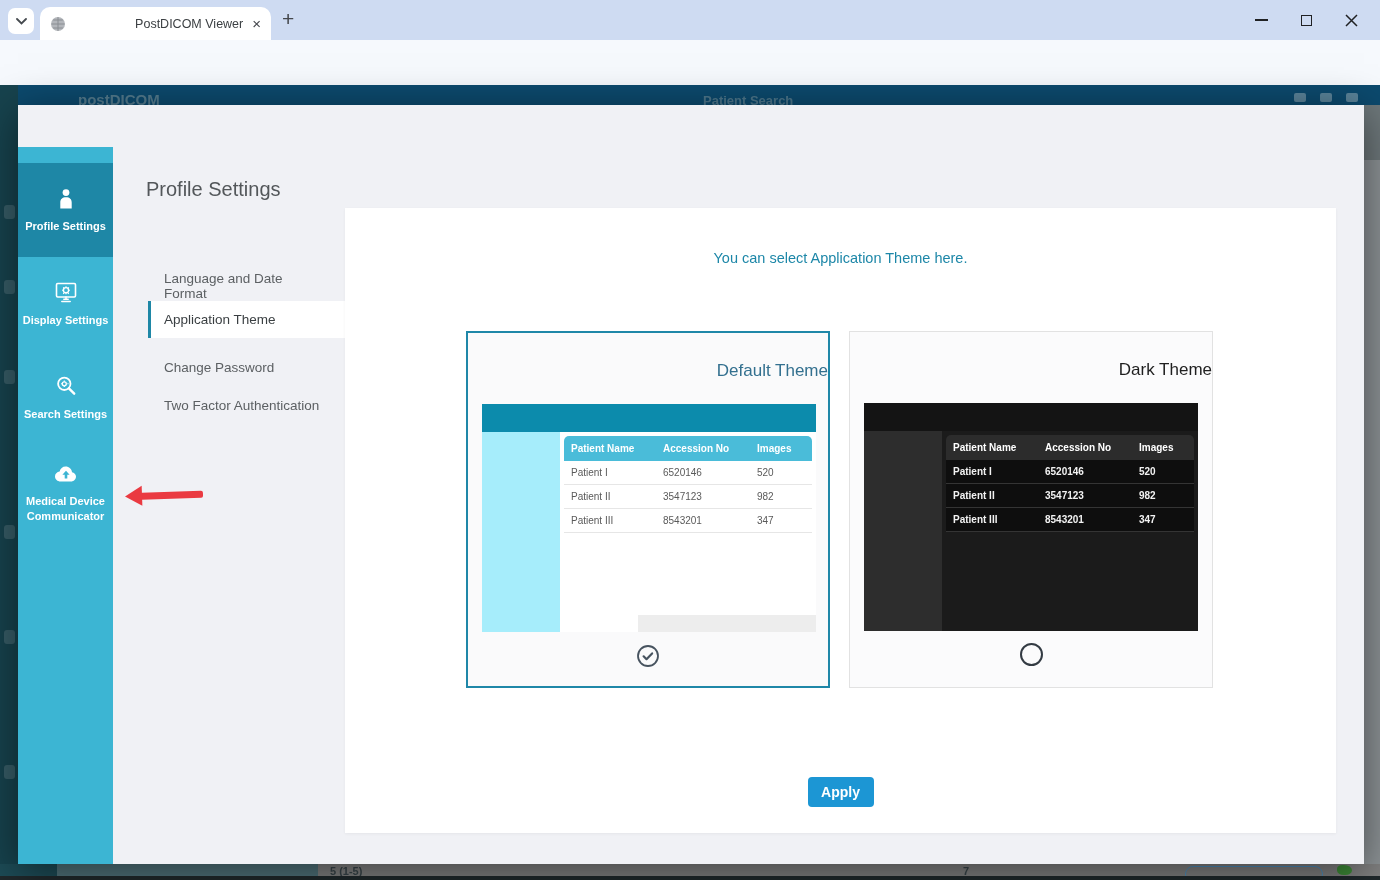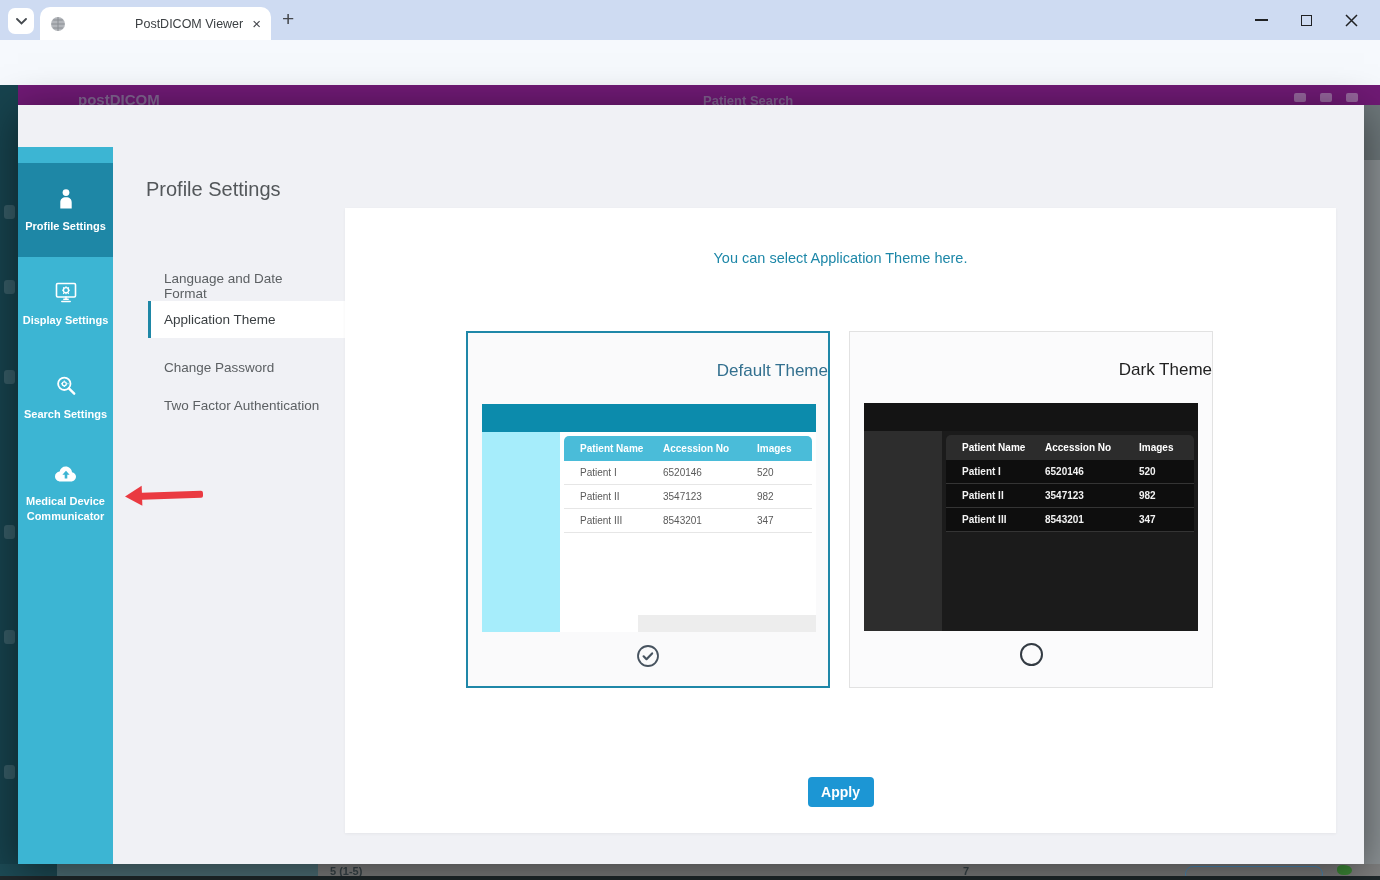--- a/index.html
+++ b/index.html
@@ -26,21 +26,21 @@
   .url{font-size:13.5px;color:#202124;margin-left:10px;flex:1;}
   .omni-right{display:flex;align-items:center;gap:17px;margin-right:2px;}
   .star{font-size:17px;color:#5f6368;line-height:1;}
   .tb-right{position:absolute;right:14px;top:47px;display:flex;align-items:center;gap:15px;}
   .sep{width:1px;height:20px;background:#c8ccd4;}
   .avatar{width:26px;height:26px;border-radius:50%;background:#cfe0fb;display:flex;align-items:center;justify-content:center;}
   .kebab{display:flex;flex-direction:column;gap:2.6px;padding:0 4px;}
   .kebab i{width:3px;height:3px;border-radius:50%;background:#5f6368;}
 
   
-  .appbar{position:absolute;left:0;top:85px;width:100%;height:20px;background:#701a75;overflow:hidden;}
+  .appbar{position:absolute;left:0;top:85px;width:100%;height:20px;background:#0c4a6e;overflow:hidden;}
   .appbar .dim-logo{position:absolute;left:78px;top:6px;font-size:15px;font-weight:bold;color:#8ea3a8;opacity:.55;}
   .appbar .dim-title{position:absolute;left:703px;top:8px;font-size:13px;font-weight:bold;color:#8ea3a8;opacity:.5;}
   .appbar .dim-icons{position:absolute;right:22px;top:8px;display:flex;gap:14px;opacity:.4;}
   .appbar .dim-icons i{width:12px;height:9px;background:#cfd8da;border-radius:2px;display:block;}
   .left-sliver{position:absolute;left:0;top:85px;width:18px;height:779px;background:#17434e;}
   .left-sliver i{position:absolute;left:4px;width:11px;height:14px;background:#fff;opacity:.14;border-radius:3px;display:block;}
   .right-sliver{position:absolute;right:0;top:105px;width:16px;height:759px;background:#8d9396;}
   .right-sliver-top{position:absolute;right:0;top:105px;width:16px;height:55px;background:#6e787b;}
 
   .bottom-row{position:absolute;left:0;top:864px;width:100%;height:12px;background:#818181;overflow:hidden;}
@@ -99,21 +99,21 @@
   .default .pv-side{background:#a6edfb;}
   .dark .pv-side{background:#2d2d2d;}
   .pv-main{position:absolute;left:78px;top:28px;right:0;bottom:0;}
   .default .pv-main{background:#fff;}
   .dark .pv-main{background:#1b1b1b;}
   .pv-table{position:absolute;left:4px;top:4px;right:4px;}
   .pv-thead{height:25px;border-radius:5px 5px 0 0;display:flex;align-items:center;color:#fff;
             font-weight:bold;font-size:10px;}
   .default .pv-thead{background:#4abcd9;}
   .dark .pv-thead{background:#2c2c2c;}
-  .pv-col1{width:99px;padding-left:16px;box-sizing:border-box;}
+  .pv-col1{width:99px;padding-left:7px;box-sizing:border-box;}
   .pv-col2{width:94px;}
   .pv-col3{flex:1;}
   .pv-row{height:23px;display:flex;align-items:center;font-size:10px;}
   .default .pv-row{color:#5a5a5a;background:#fff;border-bottom:1px solid #e6e6e6;}
   .dark .pv-row{color:#f2f2f2;background:#0e0e0e;border-bottom:1px solid #343434;font-weight:bold;}
   .pv-footer{position:absolute;left:78px;right:0;bottom:0;height:17px;background:#ededed;}
   .choice{position:absolute;left:0;width:100%;top:311px;display:flex;justify-content:center;}
   .radio-empty{width:19px;height:19px;border:2px solid #333b43;border-radius:50%;box-sizing:content-box;}
 
   .apply-btn{position:absolute;left:50%;transform:translateX(-50%);top:569px;width:66px;height:30px;

